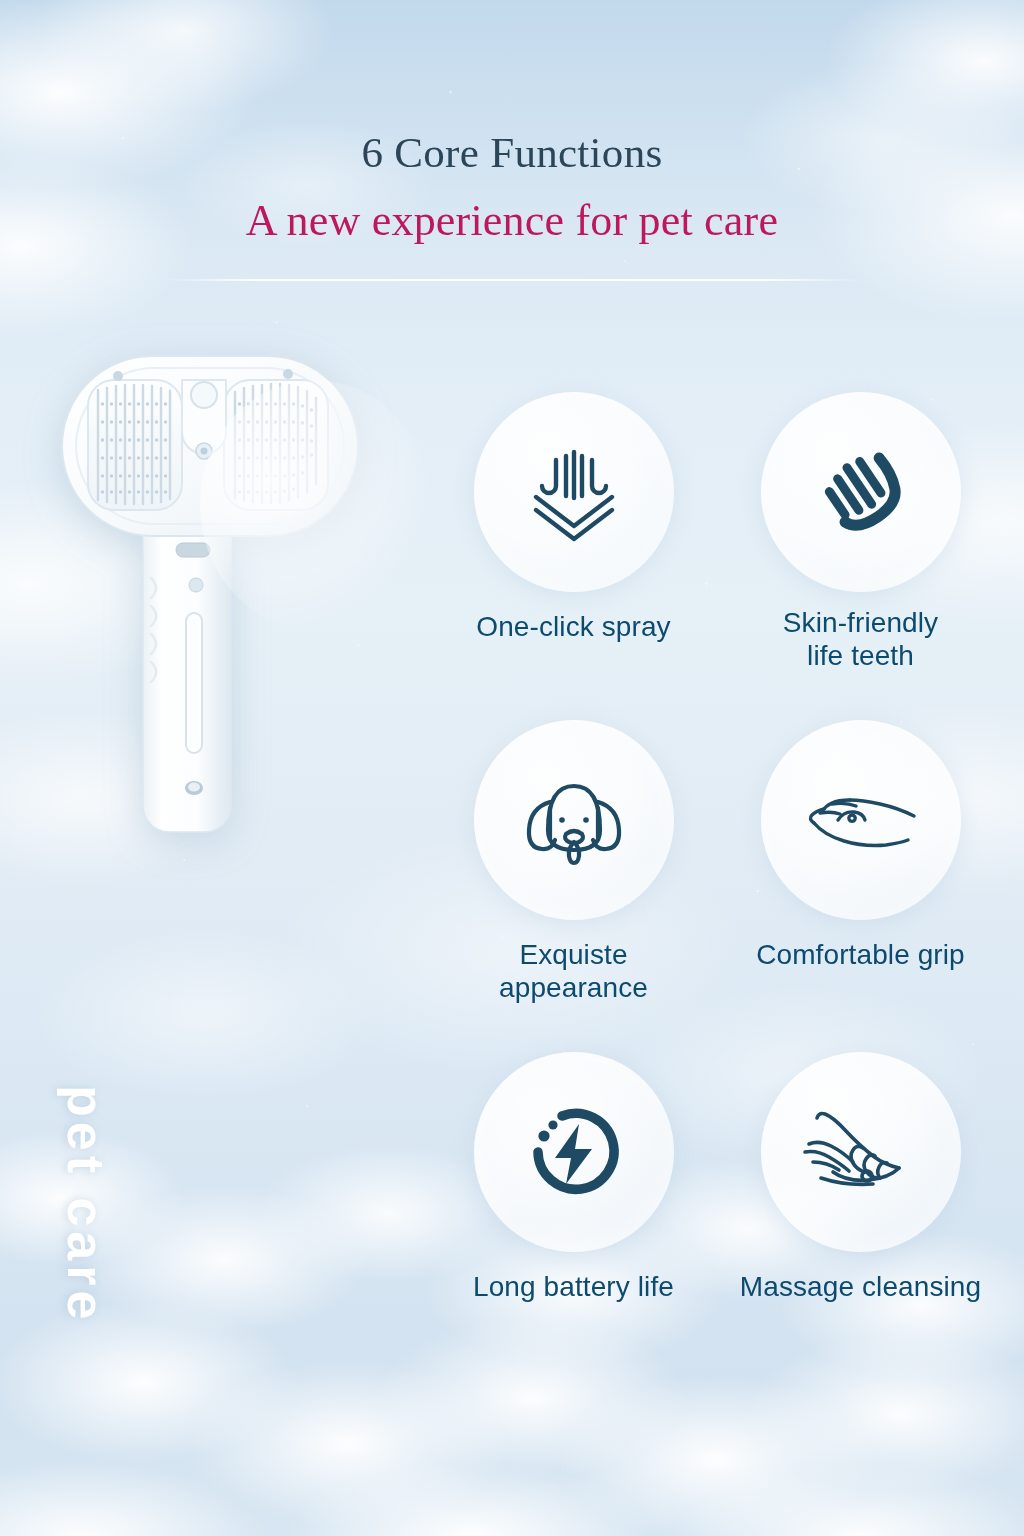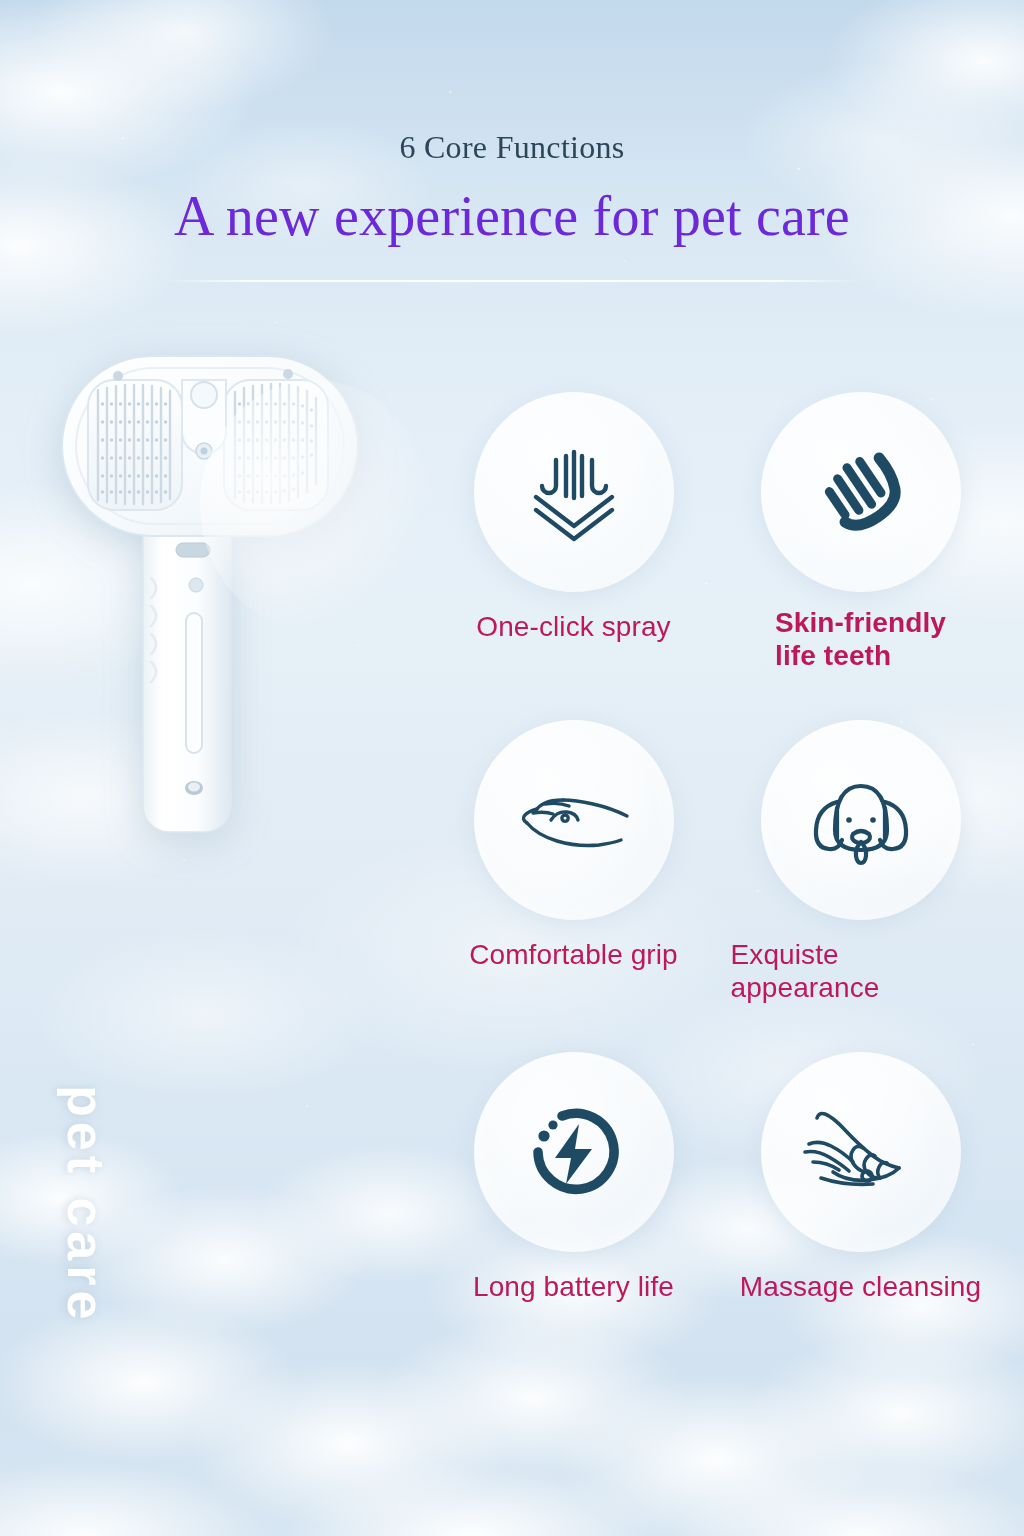--- a/index.html
+++ b/index.html
@@ -101,30 +101,30 @@
   }
 
   
   .header {
     position:absolute; top:0; left:0; width:1024px;
     text-align:center;
     z-index:5;
   }
   .title-1 {
     font-family:"Liberation Serif", serif;
-    font-size:32px;
+    font-size:43px;
     color:#2c4659;
     letter-spacing:.3px;
     margin-top:131px;
     line-height:1;
   }
   .title-2 {
     font-family:"Liberation Serif", serif;
-    font-size:56px;
-    color:#6d28d9;
+    font-size:44px;
+    color:#be185d;
     letter-spacing:.2px;
     margin-top:25px;
     line-height:1;
   }
   .divider {
     width:700px; height:2px;
     margin:36px auto 0;
     background:linear-gradient(to right,
        rgba(255,255,255,0) 0%,
        rgba(255,255,255,.95) 14%,
@@ -197,26 +197,27 @@
         rgba(255,255,255,.30) 100%);
     box-shadow:0 4px 22px rgba(175,200,220,.30),
                inset 0 0 30px rgba(255,255,255,.55);
   }
   .bubble svg { display:block; }
 
   .feature-label {
     margin-top:18px;
     font-family:"Liberation Sans", sans-serif;
     font-size:28px;
-    color:#be185d;
+    color:#0c4a6e;
+    text-align:center;
     line-height:1.18;
     letter-spacing:.1px;
     max-width:260px;
   }
-  .feature-label.tight { margin-top:14px;font-weight:bold; }
+  .feature-label.tight { margin-top:14px; }
 </style>
 </head>
 <body>
 
 <div id="page">
 
   <div class="bg-layer bg-sky"></div>
   <div class="bg-layer bg-clouds-mid"></div>
   <div class="bg-layer bg-clouds-top"></div>
   <div class="bg-layer bg-clouds-bottom"></div>
@@ -472,64 +473,64 @@
         </div>
       </div>
 
     </div>
 
     <div class="feature-row">
 
       <div class="feature">
         <div class="bubble">
           <span>
+            <svg width="108" height="104" viewBox="0 0 108 104" fill="none" stroke="#1f4a63" stroke-width="4.2" stroke-linecap="round" stroke-linejoin="round">
+
+              <path d="M28 62 q0 -44 26 -44 q26 0 26 44 q0 20 -26 20 q-26 0 -26 -20 z"></path>
+
+              <path d="M30 34 q-20 6 -21 28 q-1 18 13 19 q10 1 13 -9"></path>
+
+              <path d="M78 34 q20 6 21 28 q1 18 -13 19 q-10 1 -13 -9"></path>
+
+              <line x1="30" y1="40" x2="30" y2="70"></line>
+              <line x1="78" y1="40" x2="78" y2="70"></line>
+
+              <circle cx="42" cy="52" r="2.8" fill="#1f4a63" stroke="none"></circle>
+              <circle cx="66" cy="52" r="2.8" fill="#1f4a63" stroke="none"></circle>
+
+              <path d="M46 66 q8 -6 16 0 q3 5 -3 8 q-5 2 -10 0 q-6 -3 -3 -8 z"></path>
+
+              <path d="M54 74 q-6 6 -5 14 q1 7 5 7 q4 0 5 -7 q1 -8 -5 -14 z"></path>
+            </svg>
+          </span>
+        </div>
+        <div class="feature-label">Exquiste appearance</div>
+      </div>
+
+      <div class="feature">
+        <div class="bubble">
+          <span>
             <svg width="118" height="104" viewBox="0 0 118 104" fill="none" stroke="#1f4a63" stroke-width="3.4" stroke-linecap="round" stroke-linejoin="round">
 
               <path d="M112 48 q-16 -8 -34 -12 q-18 -4 -30 -4"></path>
               <path d="M48 32 q-12 0 -18 3 q-6 3 -8 6"></path>
               <path d="M22 41 q-8 2 -12 6 q-4 4 2 8"></path>
 
               <path d="M36 52 q6 -9 16 -8 q9 1 11 8"></path>
 
               <path d="M12 55 q10 12 30 18 q20 6 42 4 q14 -2 22 -5"></path>
 
               <path d="M30 36 q14 -2 24 2"></path>
               <path d="M18 45 q12 -2 20 1"></path>
 
               <path d="M50 47 a3.2 3.2 0 1 0 .1 0"></path>
             </svg>
           </span>
         </div>
         <div class="feature-label">Comfortable grip</div>
-      </div>
-
-      <div class="feature">
-        <div class="bubble">
-          <span>
-            <svg width="108" height="104" viewBox="0 0 108 104" fill="none" stroke="#1f4a63" stroke-width="4.2" stroke-linecap="round" stroke-linejoin="round">
-
-              <path d="M28 62 q0 -44 26 -44 q26 0 26 44 q0 20 -26 20 q-26 0 -26 -20 z"></path>
-
-              <path d="M30 34 q-20 6 -21 28 q-1 18 13 19 q10 1 13 -9"></path>
-
-              <path d="M78 34 q20 6 21 28 q1 18 -13 19 q-10 1 -13 -9"></path>
-
-              <line x1="30" y1="40" x2="30" y2="70"></line>
-              <line x1="78" y1="40" x2="78" y2="70"></line>
-
-              <circle cx="42" cy="52" r="2.8" fill="#1f4a63" stroke="none"></circle>
-              <circle cx="66" cy="52" r="2.8" fill="#1f4a63" stroke="none"></circle>
-
-              <path d="M46 66 q8 -6 16 0 q3 5 -3 8 q-5 2 -10 0 q-6 -3 -3 -8 z"></path>
-
-              <path d="M54 74 q-6 6 -5 14 q1 7 5 7 q4 0 5 -7 q1 -8 -5 -14 z"></path>
-            </svg>
-          </span>
-        </div>
-        <div class="feature-label">Exquiste appearance</div>
       </div>
 
     </div>
 
     <div class="feature-row">
 
       <div class="feature">
         <div class="bubble">
           <span>
             <svg width="104" height="104" viewBox="0 0 104 104" fill="none">

